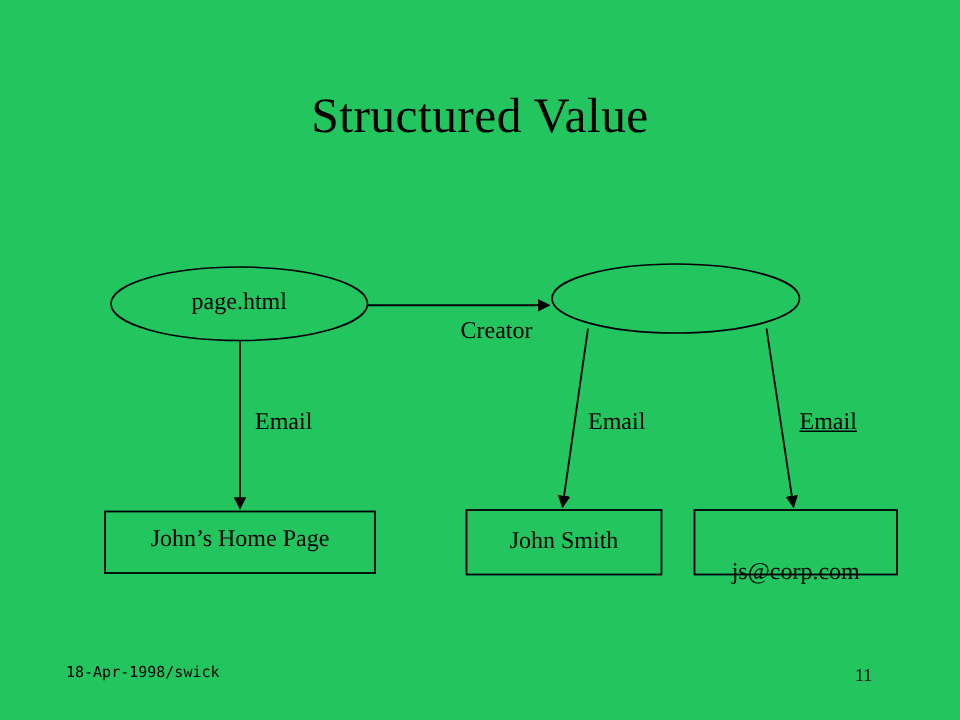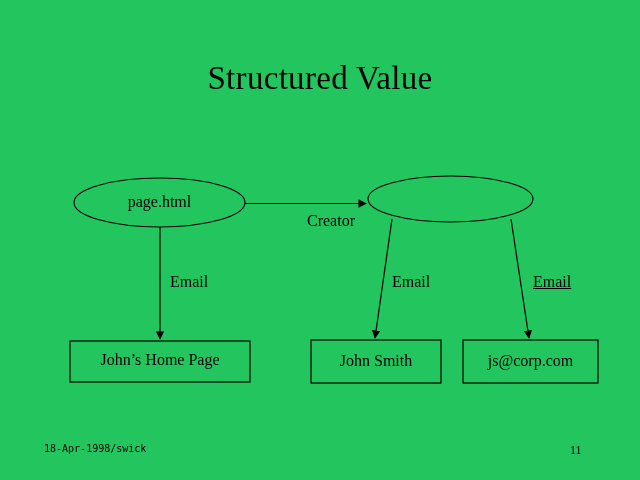--- a/index.html
+++ b/index.html
@@ -77,21 +77,21 @@
     top: 352px;
     width: 180px;
   }
   #box-label-name {
     left: 311px;
     top: 353px;
     width: 130px;
   }
   #box-label-email {
     left: 463px;
-    top: 353px;
+    top: 374px;
     width: 135px;
   }
   .footer {
     position: absolute;
     font-family: "DejaVu Sans Mono", "Liberation Mono", monospace;
     font-size: 10px;
     color: #000000;
     white-space: nowrap;
   }
   #footer-date {

